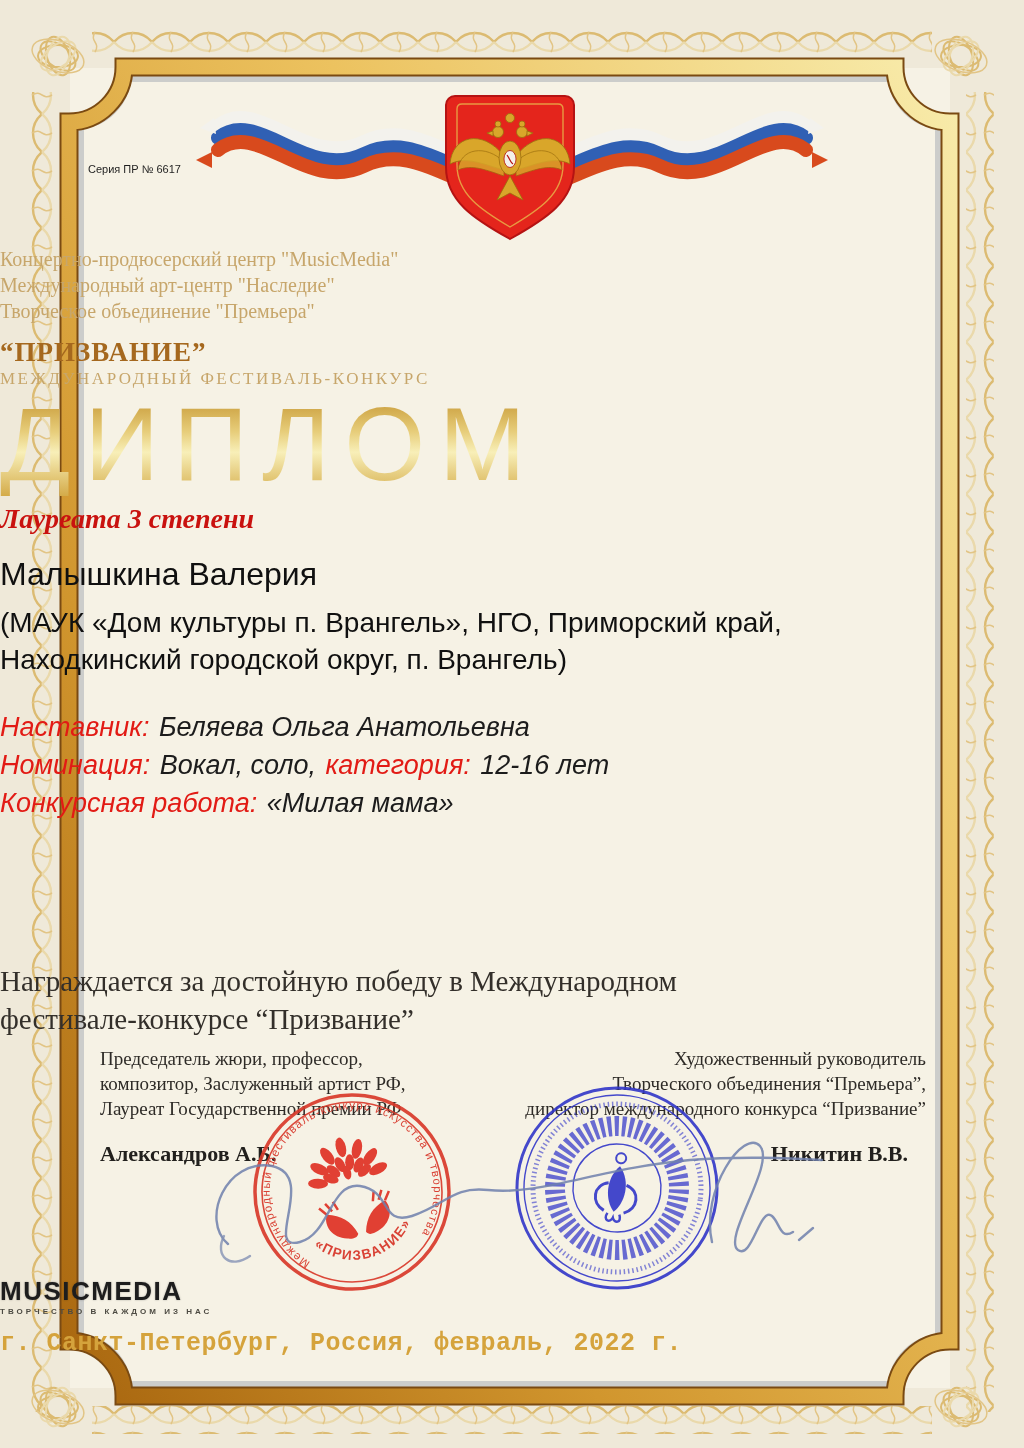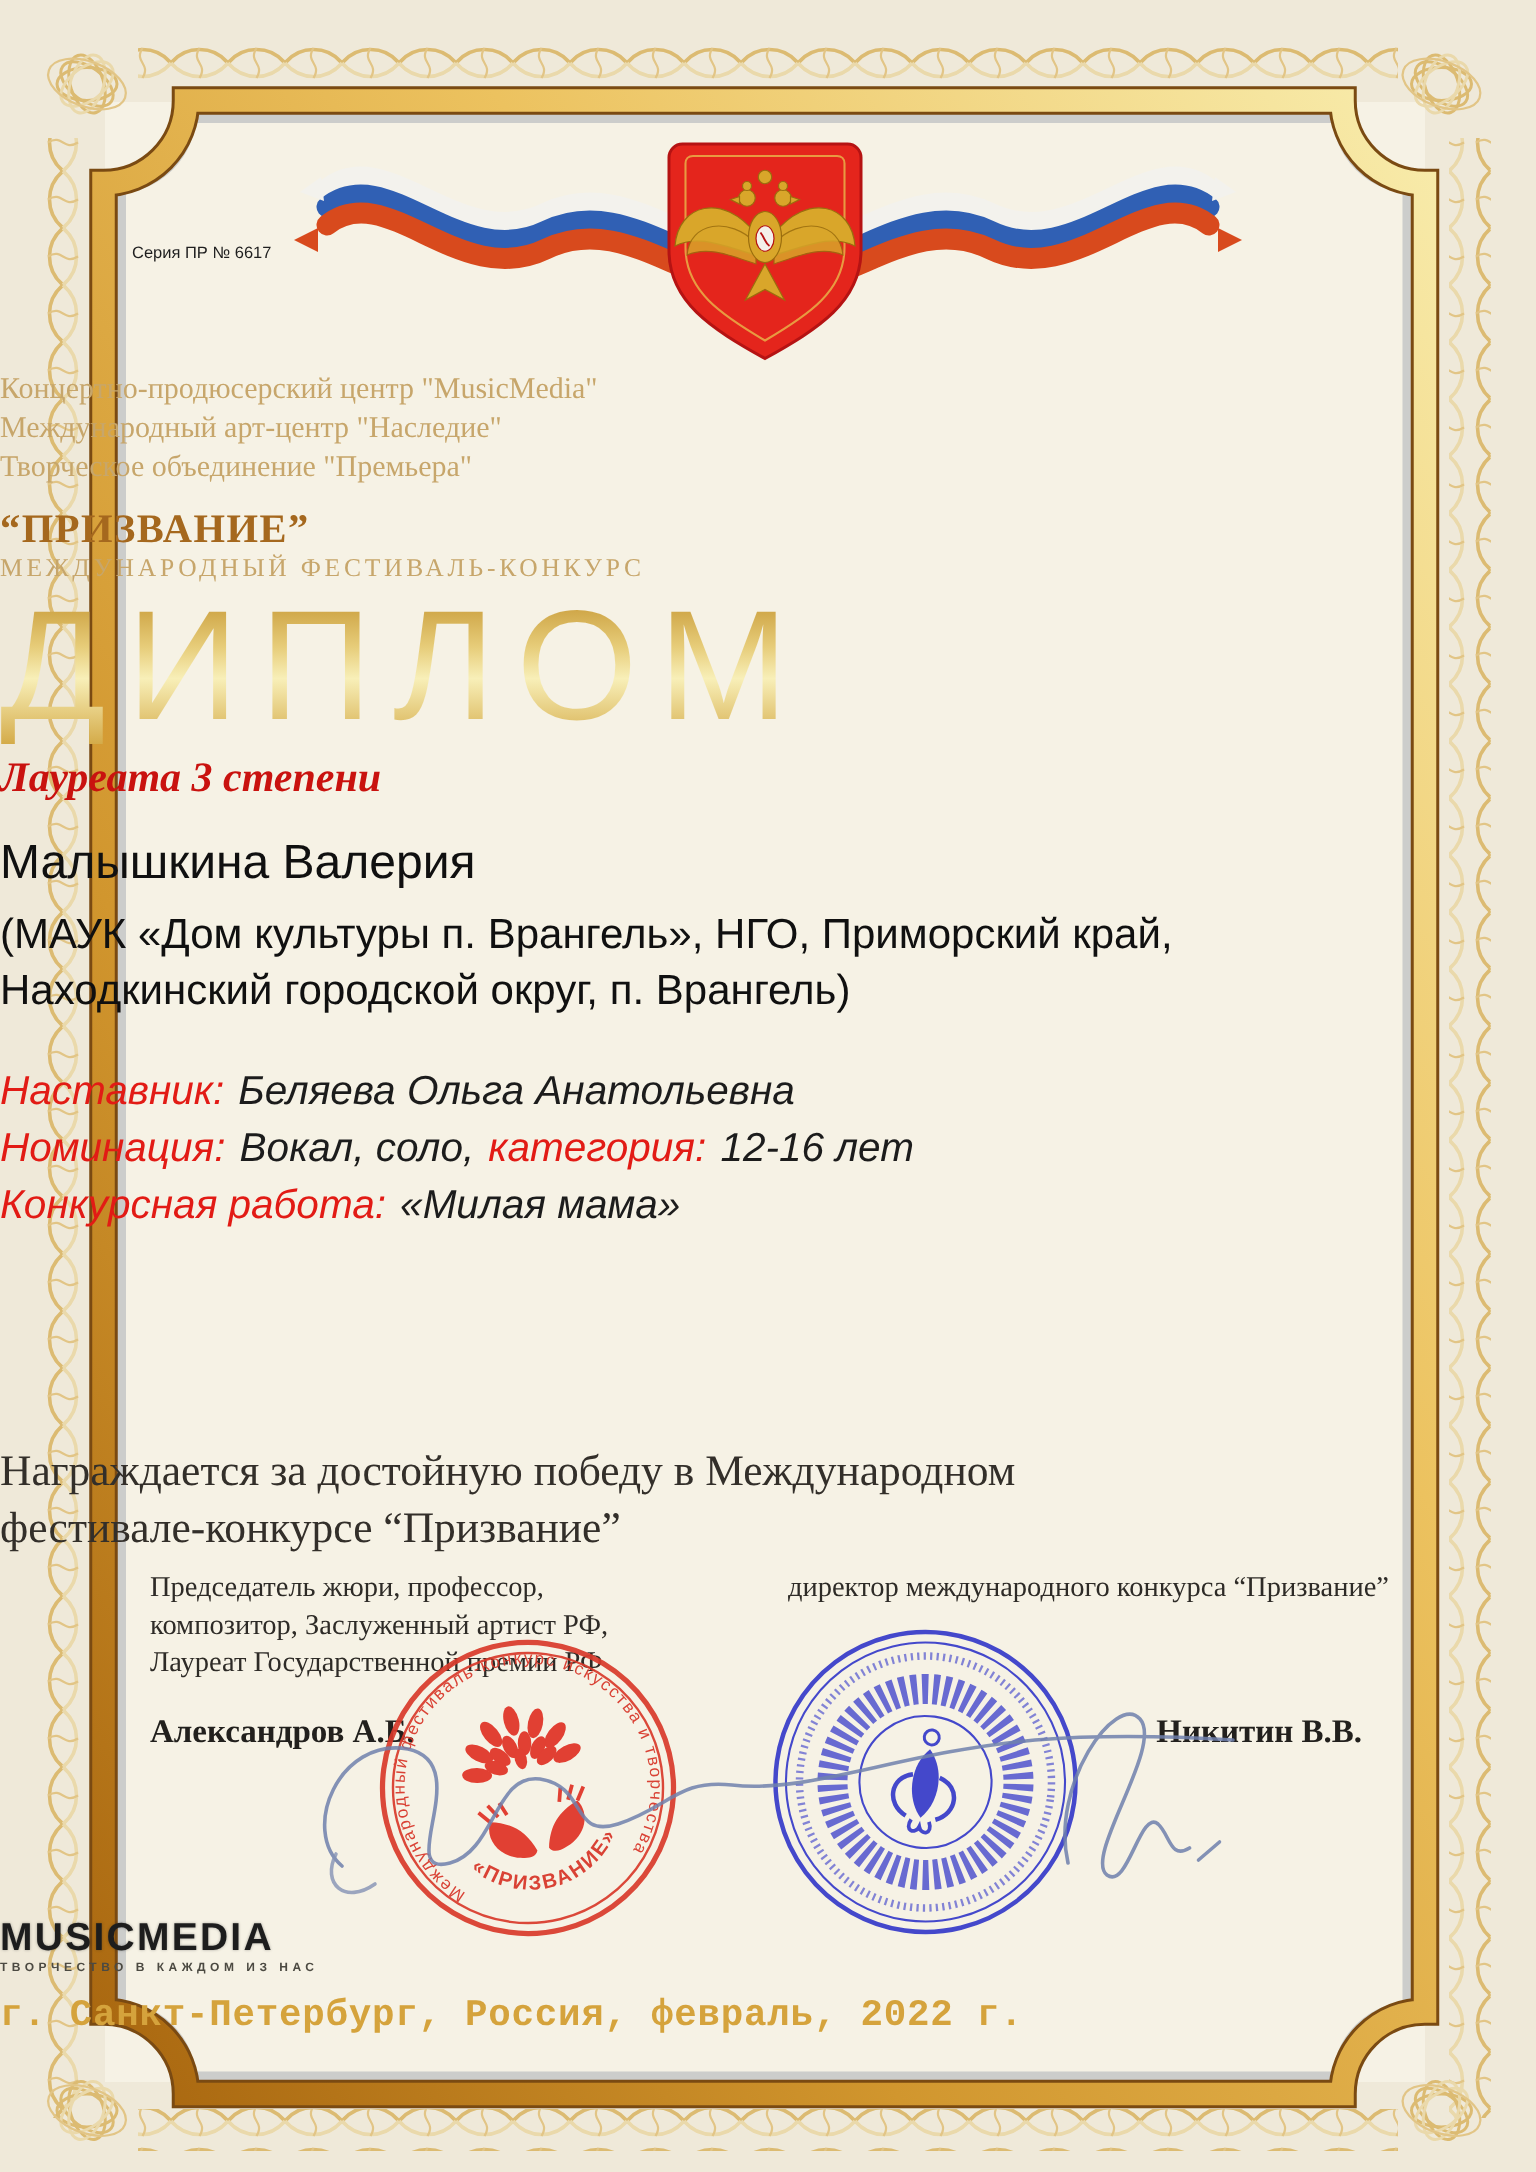--- a/index.html
+++ b/index.html
@@ -203,20 +203,22 @@
   <div>Награждается за достойную победу в Международном</div>
   <div>фестивале-конкурсе “Призвание”</div>
 </div>
 
 <div class="abs sig-titles sig-left">
   <div>Председатель жюри, профессор,</div>
   <div>композитор, Заслуженный артист РФ,</div>
   <div>Лауреат Государственной премии РФ</div>
 </div>
 <div class="abs sig-titles sig-right">
+  <div>Художественный руководитель</div>
+  <div>Творческого объединения “Премьера”,</div>
   <div>директор международного конкурса “Призвание”</div>
 </div>
 <div class="abs sig-name l">Александров А.Б.</div>
 <div class="abs sig-name r">Никитин В.В.</div>
 
 <div class="abs ctr logo">MUSICMEDIA</div>
 <div class="abs ctr tagline">ТВОРЧЕСТВО В КАЖДОМ ИЗ НАС</div>
 
 <div class="abs ctr footer-date">г. Санкт-Петербург, Россия, февраль, 2022 г.</div>
 

